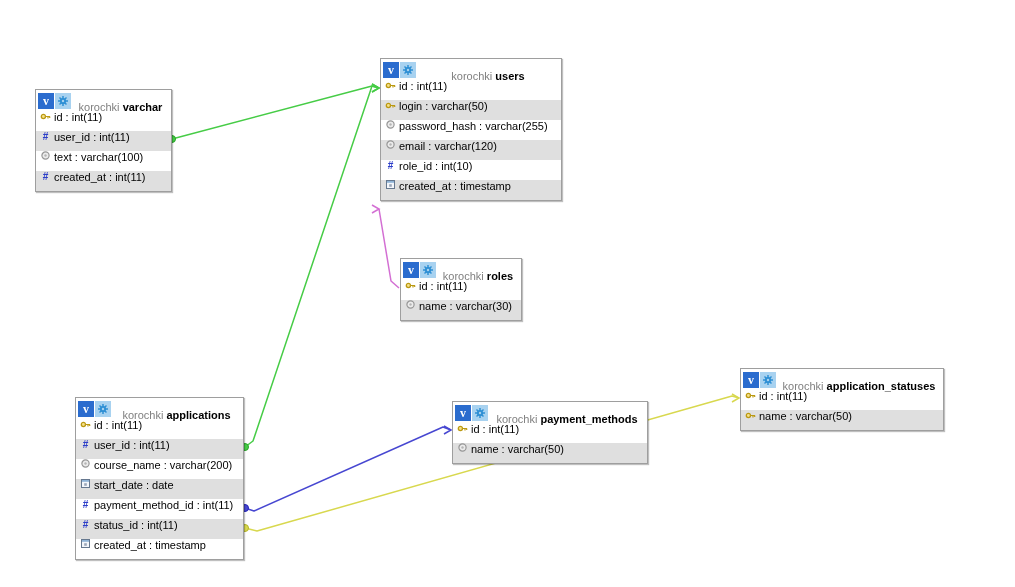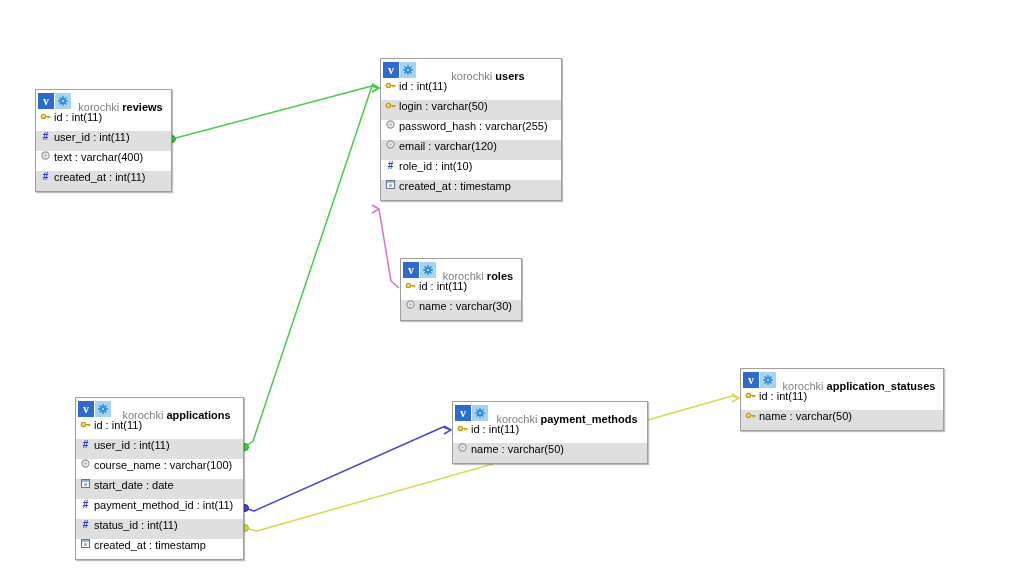--- a/index.html
+++ b/index.html
@@ -90,21 +90,21 @@
               <g stroke="#2e8fd4" stroke-width="1.5">
                 <line x1="6" y1="1" x2="6" y2="11"></line>
                 <line x1="1" y1="6" x2="11" y2="6"></line>
                 <line x1="2.5" y1="2.5" x2="9.5" y2="9.5"></line>
                 <line x1="9.5" y1="2.5" x2="2.5" y2="9.5"></line>
               </g>
               <circle cx="6" cy="6" r="3.1" fill="#2e8fd4"></circle>
               <circle cx="6" cy="6" r="1.2" fill="#a8d2f0"></circle>
             </svg>
           </div>
-          <div class="htitle"><span class="schema">korochki</span><span class="tname">reviews</span></div>
+          <div class="htitle"><span class="schema">korochki</span><span class="tname">varchar</span></div>
         </div>
         <div>
           <div class="trow">
             <span class="cicon">
               <svg width="11" height="11" viewBox="0 0 11 11">
                 <circle cx="3.4" cy="5.5" r="2.1" fill="#f4e08a" stroke="#bb9912" stroke-width="1.3"></circle>
                 <path d="M5.5 5.5 H10 M8 5.5 V7.6 M9.7 5.5 V7" stroke="#bb9912" stroke-width="1.2" fill="none"></path>
               </svg>
             </span>
             <span class="clabel">id : int(11)</span>
@@ -115,21 +115,21 @@
             </span>
             <span class="clabel">user_id : int(11)</span>
           </div>
           <div class="trow">
             <span class="cicon">
               <svg width="9" height="9" viewBox="0 0 9 9">
                 <circle cx="4.5" cy="4.5" r="3.6" fill="#ececec" stroke="#979797" stroke-width="1.2"></circle>
                 <circle cx="4.5" cy="4.5" r="1.2" fill="#b5b5b5"></circle>
               </svg>
             </span>
-            <span class="clabel">text : varchar(400)</span>
+            <span class="clabel">text : varchar(100)</span>
           </div>
           <div class="trow">
             <span class="cicon">
               <span class="num">#</span>
             </span>
             <span class="clabel">created_at : int(11)</span>
           </div>
         </div>
       </div>
       <div class="dtable" style="left: 380px; top: 58px; width: 182px;">
@@ -275,21 +275,21 @@
             </span>
             <span class="clabel">user_id : int(11)</span>
           </div>
           <div class="trow">
             <span class="cicon">
               <svg width="9" height="9" viewBox="0 0 9 9">
                 <circle cx="4.5" cy="4.5" r="3.6" fill="#ececec" stroke="#979797" stroke-width="1.2"></circle>
                 <circle cx="4.5" cy="4.5" r="1.2" fill="#b5b5b5"></circle>
               </svg>
             </span>
-            <span class="clabel">course_name : varchar(100)</span>
+            <span class="clabel">course_name : varchar(200)</span>
           </div>
           <div class="trow">
             <span class="cicon">
               <svg width="9" height="9" viewBox="0 0 9 9">
                 <rect x="0.5" y="0.5" width="8" height="8" fill="#f3f6fb" stroke="#66788f" stroke-width="1"></rect>
                 <rect x="1" y="1" width="7" height="1.8" fill="#8fb3d6"></rect>
                 <rect x="3.2" y="4.2" width="2.6" height="2.6" fill="#9aa6b8"></rect>
               </svg>
             </span>
             <span class="clabel">start_date : date</span>

